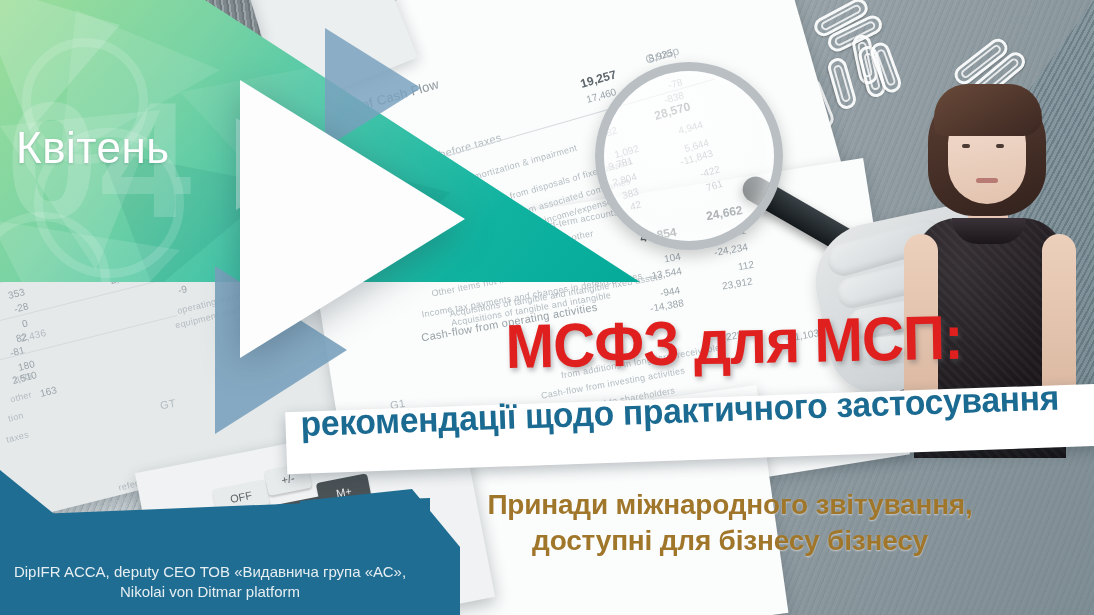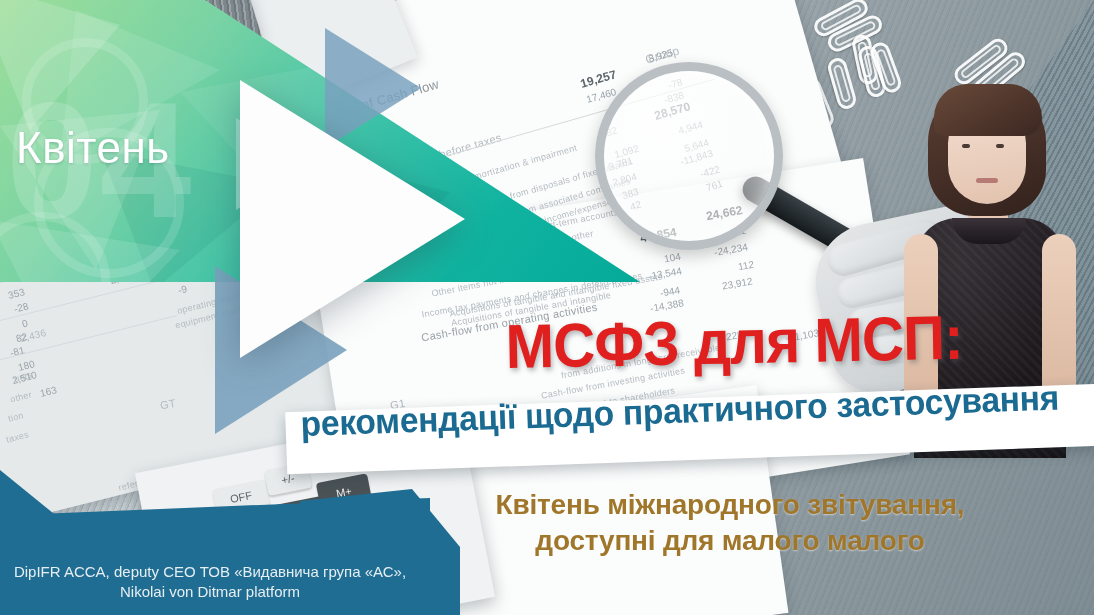--- a/index.html
+++ b/index.html
@@ -370,22 +370,22 @@
   <div class="play-white"></div>
   <div class="logo-wrap">
   </div>
 
   <div class="title-red">МСФЗ для МСП:</div>
 
   <div class="band-white"></div>
   <div class="subtitle-blue">рекомендації щодо практичного застосування</div>
 
   <div class="tagline">
-    <div>Квітень міжнародного звітування,</div>
-    <div>доступні для малого малого</div>
+    <div>Принади міжнародного звітування,</div>
+    <div>доступні для бізнесу бізнесу</div>
   </div>
 
   <div class="tri-blue tri-teal-bl"></div>
   <div class="banner"></div>
   <div class="banner-cut"></div>
   <div class="pres-role">
     <div>DipIFR ACCA, deputy CEO ТОВ «Видавнича група «АС»,</div>
     <div>Nikolai von Ditmar platform</div>
   </div>
 

